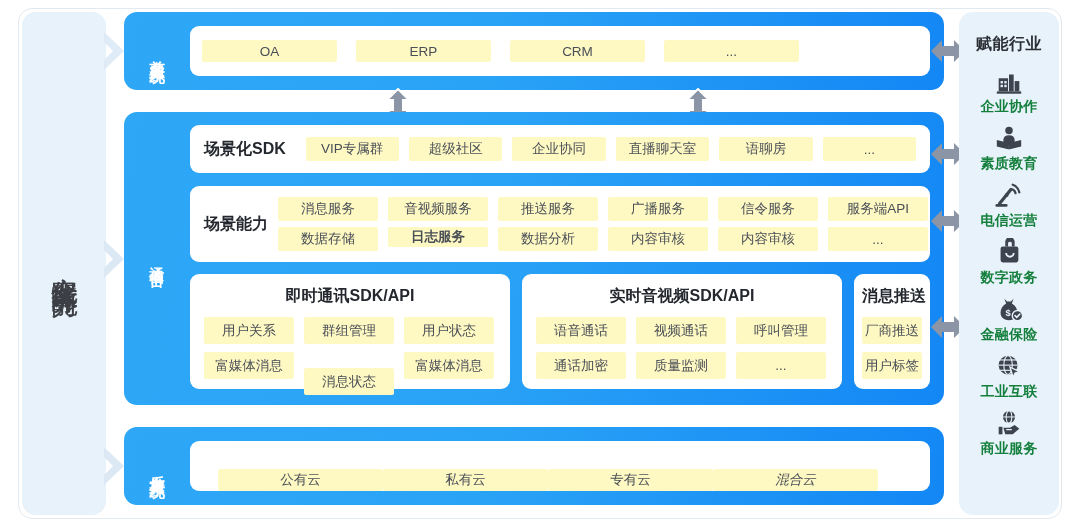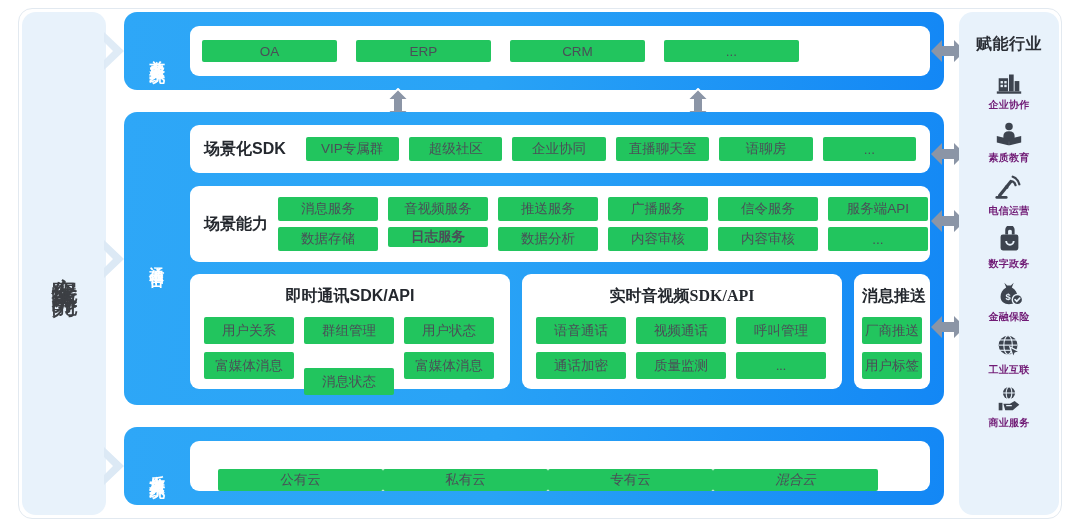--- a/index.html
+++ b/index.html
@@ -47,21 +47,21 @@
     font-size: 16px; font-weight: bold; color: #2b2f36;
     text-align: center; letter-spacing: 0.5px; margin-bottom: 12px;
   }
   .industry {
     display: flex; flex-direction: column; align-items: center;
     margin-bottom: 8px;
   }
   .industry-ico { width: 30px; height: 30px; display:block; }
   .industry-ico svg { display:block; width: 30px; height: 30px; }
   .industry-label {
-    font-size: 10px; color: #701a75; font-weight: bold;
+    font-size: 14px; color: #15803d; font-weight: bold;
     margin-top: 1px; letter-spacing: 0.3px;
   }
 
   
   .band {
     position: absolute;
     background: linear-gradient(100deg, #2ea7f7 0%, #29a3f6 45%, #1387f5 100%);
     border-radius: 13px;
   }
   #band-top    { left: 124px; top: 12px;  width: 820px; height: 78px; }
@@ -80,21 +80,21 @@
   }
   #band-middle .band-label span { font-size: 15px; letter-spacing: 2px; }
 
   
   .white-card {
     position: absolute; background: #fff; border-radius: 9px;
   }
 
   
   .chip {
-    background: #22c55e; border-radius: 2px;
+    background: #fef9c3; border-radius: 2px;
     display: flex; align-items: center; justify-content: center;
     font-size: 13.5px; color: #4a4f57; white-space: nowrap;
   }
 
   
   .row-label {
     font-size: 16px; font-weight: bold; color: #24282e; white-space: nowrap;
   }
   .card-title {
     font-size: 16px; font-weight: bold; color: #24282e;
@@ -217,21 +217,21 @@
         </div>
         <div style="display:flex; gap:10px; margin-top:8px;">
           <div class="chip" style="width:90px; height:27px;">富媒体消息</div>
           <div class="chip" style="width:90px; height:27px;margin-top:16px;">消息状态</div>
           <div class="chip" style="width:90px; height:27px;">富媒体消息</div>
         </div>
       </div>
     </div>
 
     <div class="white-card" style="left:398px; top:162px; width:320px; height:115px;">
-      <div style="padding:12px 14px 12px 14px;font-family:Liberation Serif, serif;">
+      <div style="padding:12px 14px 12px 14px;">
         <div class="card-title">实时音视频SDK/API</div>
         <div style="display:flex; gap:10px; margin-top:10px;">
           <div class="chip" style="width:90px; height:27px;">语音通话</div>
           <div class="chip" style="width:90px; height:27px;">视频通话</div>
           <div class="chip" style="width:90px; height:27px;">呼叫管理</div>
         </div>
         <div style="display:flex; gap:10px; margin-top:8px;">
           <div class="chip" style="width:90px; height:27px;">通话加密</div>
           <div class="chip" style="width:90px; height:27px;">质量监测</div>
           <div class="chip" style="width:90px; height:27px;">...</div>

